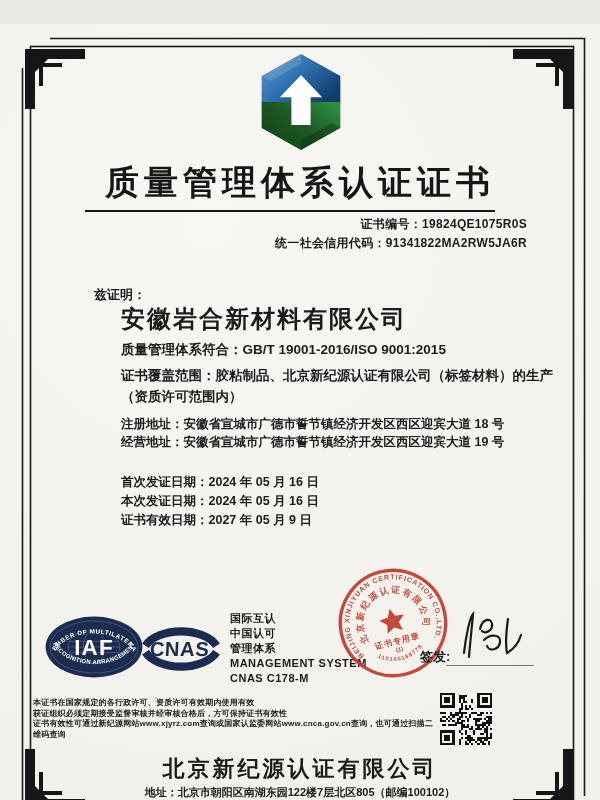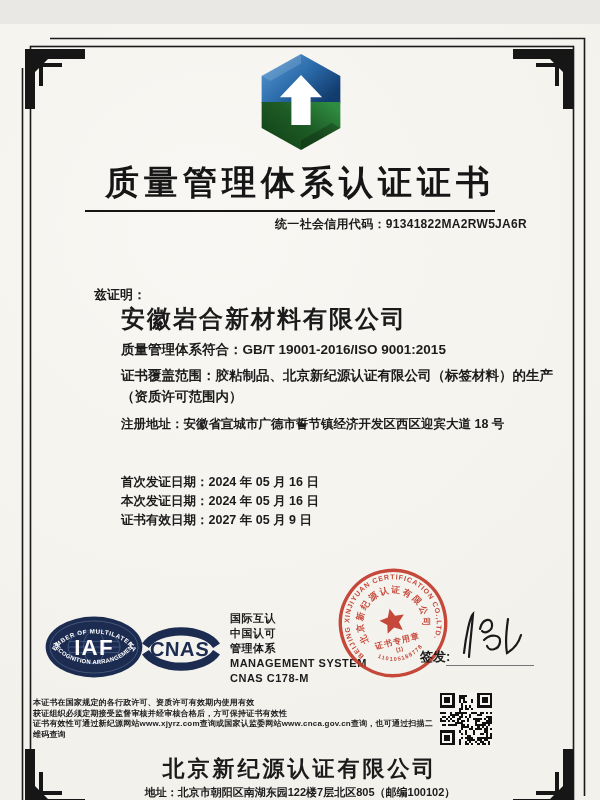--- a/index.html
+++ b/index.html
@@ -72,29 +72,31 @@
     <path d="M9,52 L91,52 L91,79 L50,102 L9,79 Z" fill="url(#gGreen)"></path>
     <path d="M9,25 L50,2 L50,12 L18,30 Z" fill="rgba(255,255,255,0.14)"></path>
     <path d="M91,79 L50,102 L50,92 L82,74 Z" fill="rgba(0,0,0,0.22)"></path>
     <polygon points="50,24 72,47 60,47 60,76 40,76 40,47 28,47" fill="#ffffff"></polygon>
   </svg>
 
   <div class="abs title">质量管理体系认证证书</div>
   <div class="abs title-rule"></div>
 
   <div class="abs codes">
+    <div>证书编号：19824QE1075R0S</div>
     <div>统一社会信用代码：91341822MA2RW5JA6R</div>
   </div>
 
   <div class="abs certify">兹证明：</div>
   <div class="abs company">安徽岩合新材料有限公司</div>
   <div class="abs std">质量管理体系符合：GB/T 19001-2016/ISO 9001:2015</div>
   <div class="abs scope1">证书覆盖范围：胶粘制品、北京新纪源认证有限公司（标签材料）的生产</div>
   <div class="abs scope2">（资质许可范围内）</div>
   <div class="abs addr1">注册地址：安徽省宣城市广德市誓节镇经济开发区西区迎宾大道 18 号</div>
+  <div class="abs addr2">经营地址：安徽省宣城市广德市誓节镇经济开发区西区迎宾大道 19 号</div>
   <div class="abs date1">首次发证日期：2024 年 05 月 16 日</div>
   <div class="abs date2">本次发证日期：2024 年 05 月 16 日</div>
   <div class="abs date3">证书有效日期：2027 年 05 月 9 日</div>
 
   <svg class="abs" width="102" height="62" viewBox="0 0 160 100" style="left:43px;top:592px">
     <defs>
       <path id="iafTop" d="M 16,60 A 66,42 0 0 1 144,60" fill="none"></path>
       <path id="iafBot" d="M 14,44 A 68,44 0 0 0 146,44" fill="none"></path>
     </defs>
     <ellipse cx="80" cy="50" rx="78" ry="49" fill="#1c2b50"></ellipse>

